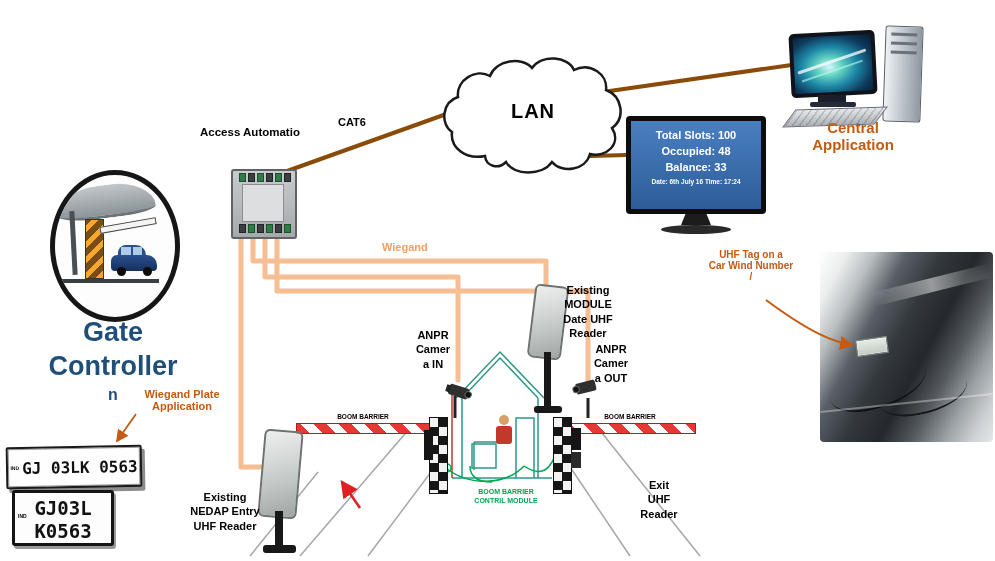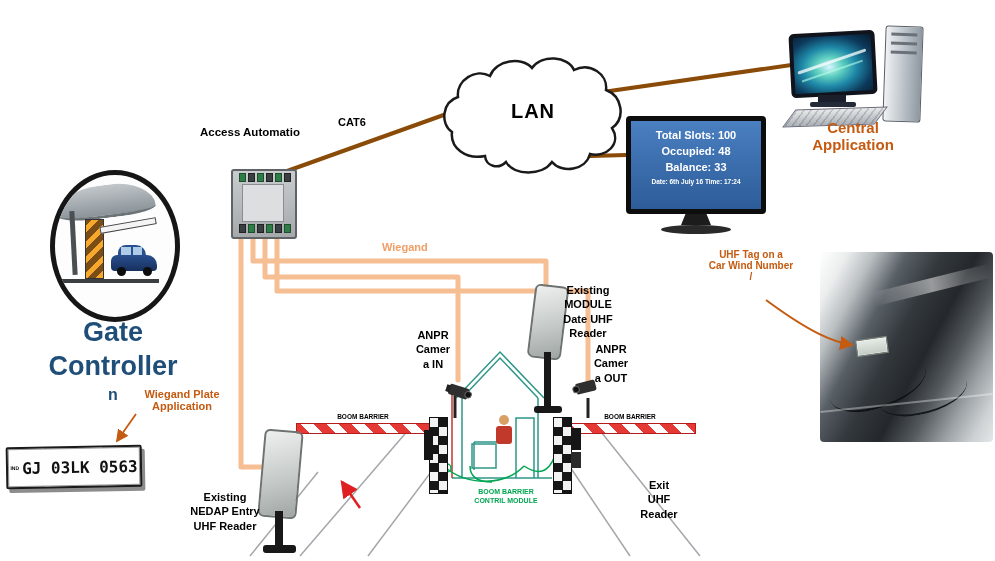--- a/index.html
+++ b/index.html
@@ -292,20 +292,25 @@
   </div>
 
   <div class="abs npr-lbl">
     <div>Wiegand Plate</div>
     <div>Application</div>
   </div>
   <div class="abs plate1">
     <span class="cc">IND</span>
     <span class="pt">GJ 03LK 0563</span>
   </div>
+  <div class="abs plate2">
+    <span class="cc">IND</span>
+    <div class="pt">GJ03L</div>
+    <div class="pt">K0563</div>
+  </div>
 
   <div class="abs boom boomL"></div>
   <div class="abs boom boomR"></div>
   <div class="tl boom-lbl" style="left:328px;">BOOM BARRIER</div>
   <div class="tl boom-lbl" style="left:595px;">BOOM BARRIER</div>
   <div class="abs pole poleL"></div>
   <div class="abs pole poleR"></div>
   <div class="pbox" style="left:424px;top:430px;width:9px;height:30px;"></div>
   <div class="pbox" style="left:571px;top:428px;width:10px;height:22px;"></div>
   <div class="pbox" style="left:571px;top:452px;width:10px;height:16px;background:#2b2b2b;"></div>

